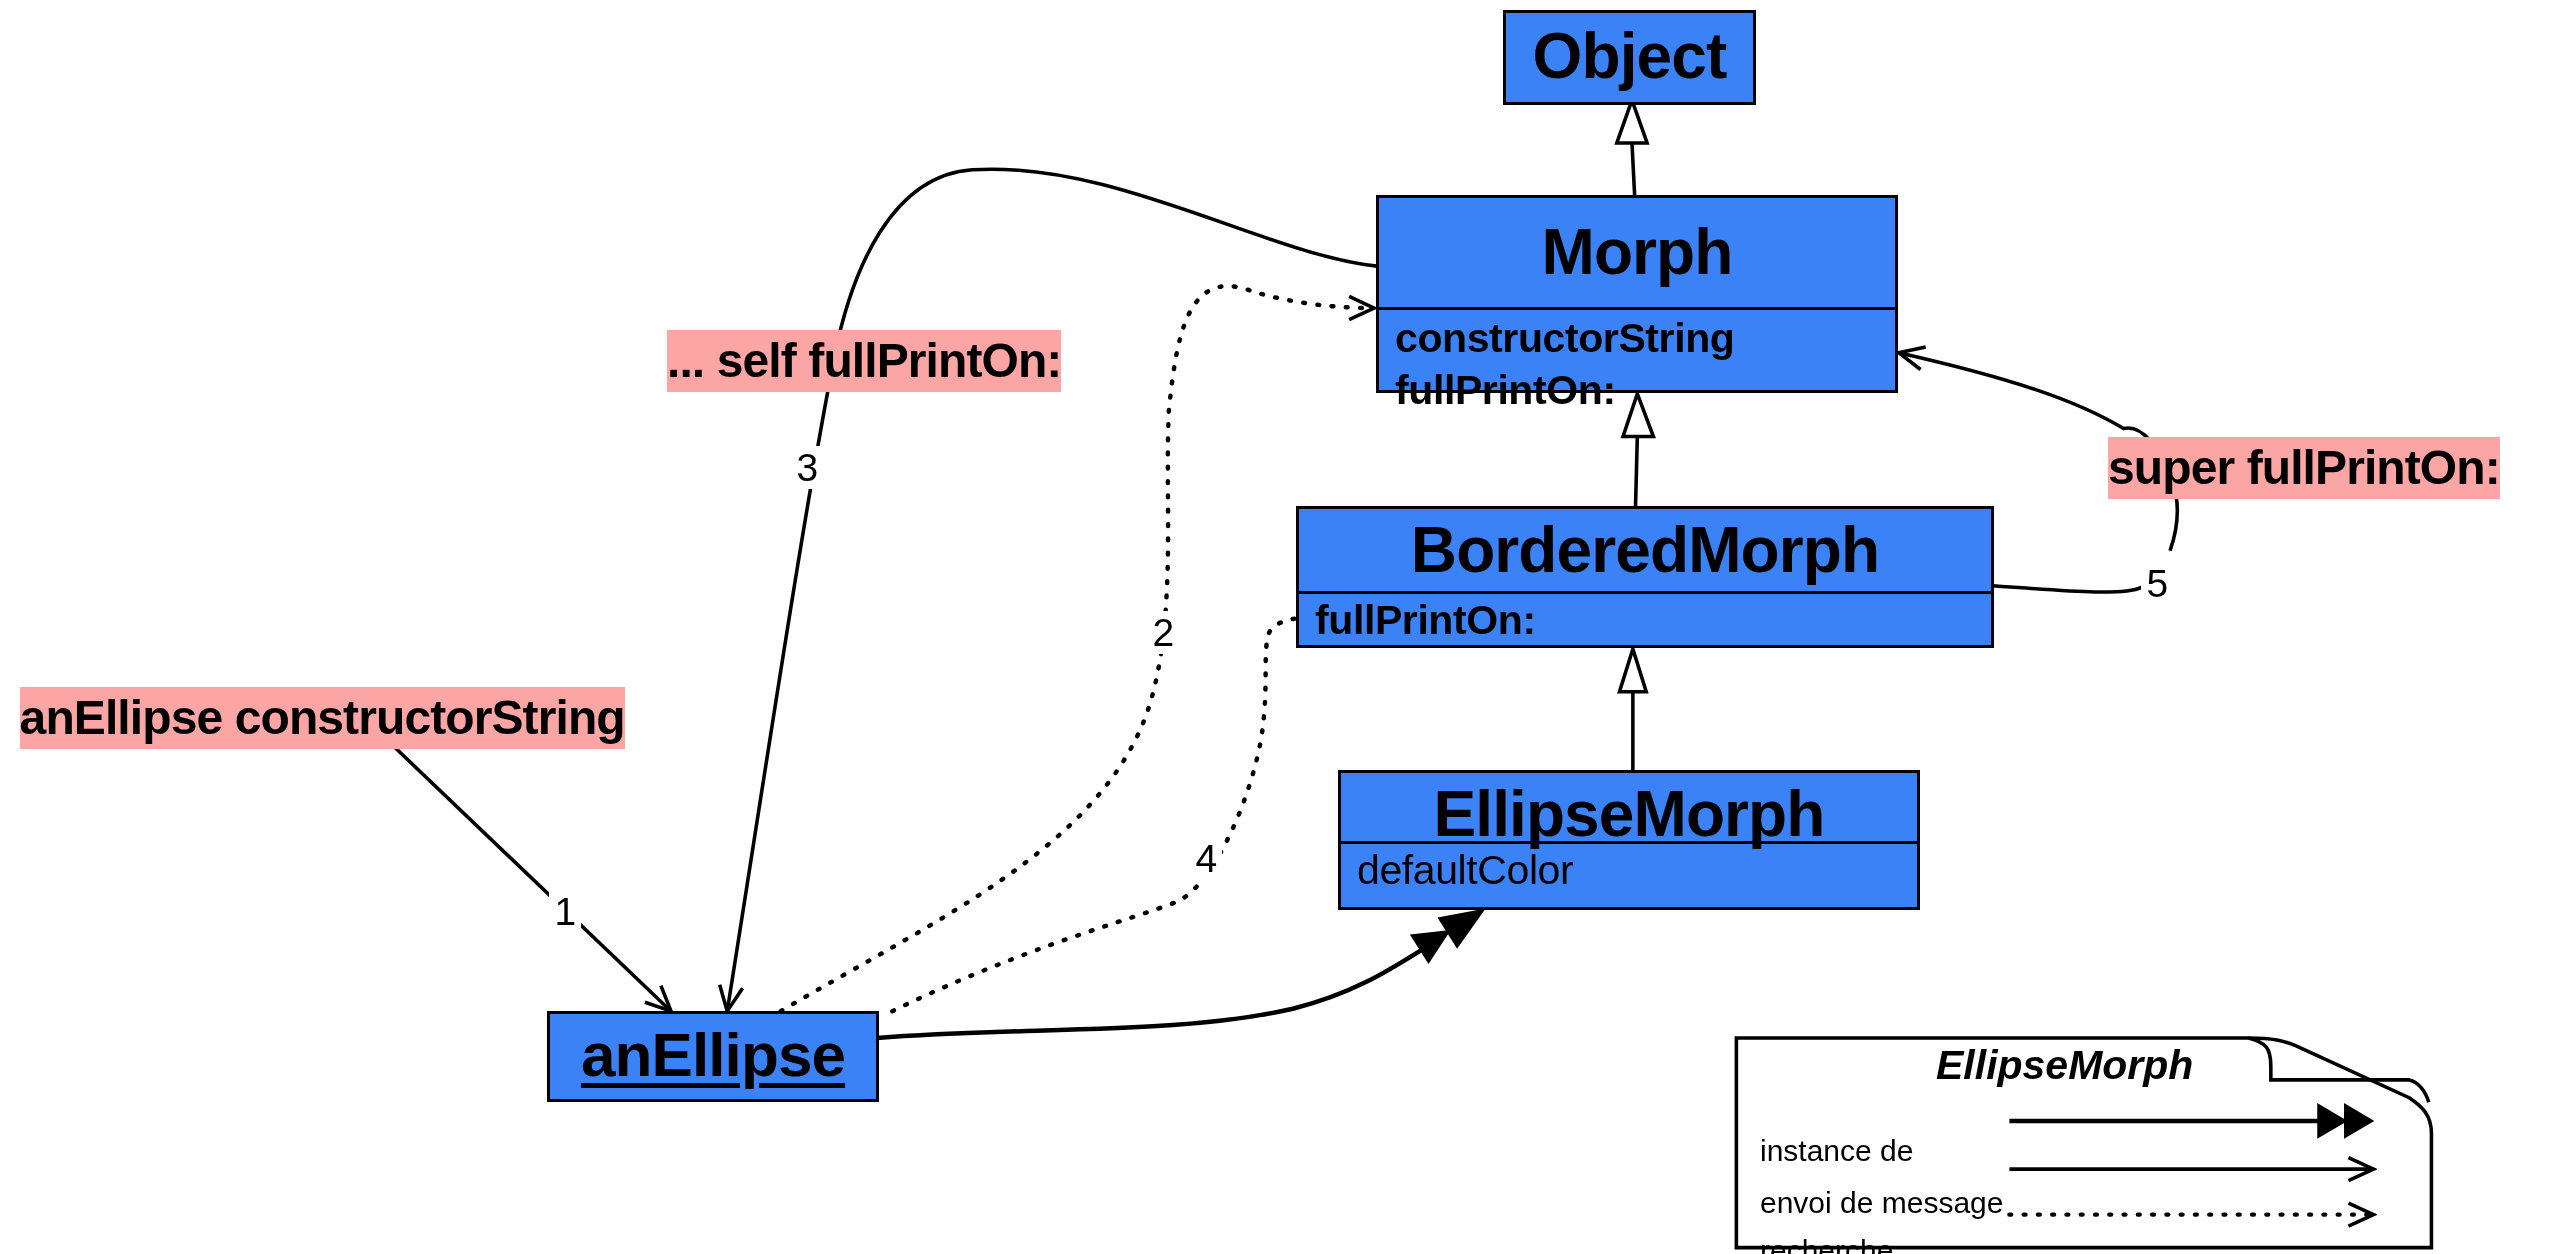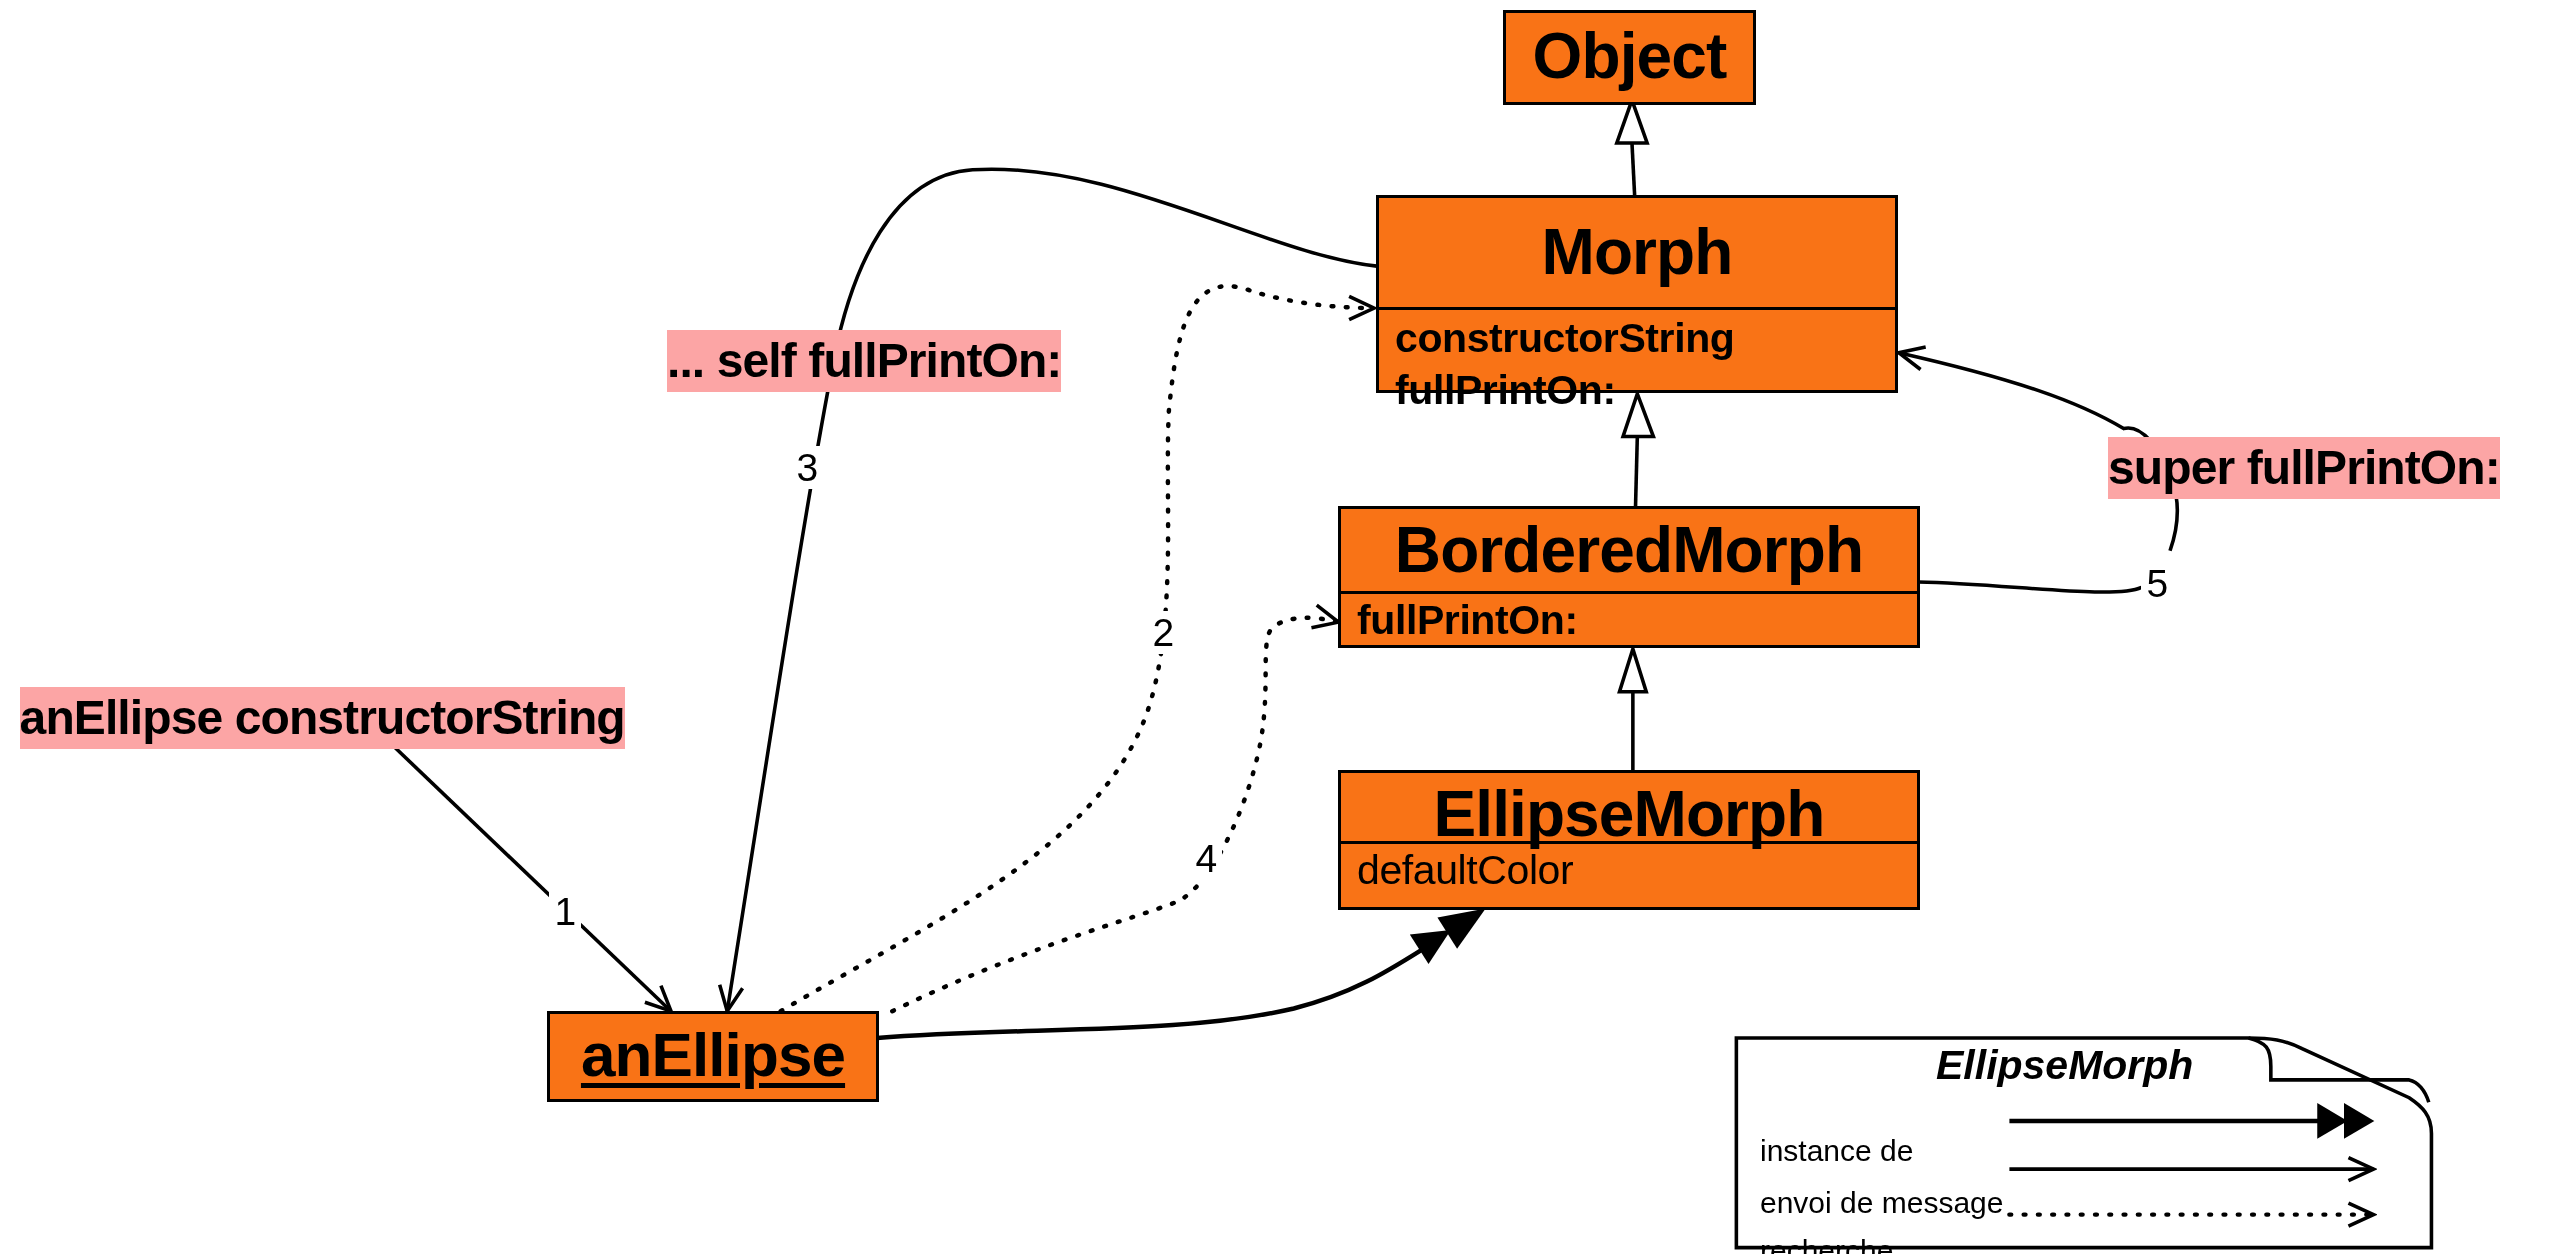--- a/index.html
+++ b/index.html
@@ -1,19 +1,19 @@
 <!DOCTYPE html>
 <html style="font-size:14.3px"><head>
 <meta charset="utf-8">
 <style>
   html, body { margin: 0; padding: 0; background: #ffffff; }
   body { width: 2576px; height: 1255px; position: relative; overflow: hidden;
          font-family: "Liberation Sans", sans-serif; color: #000; }
   svg#diagram { position: absolute; left: 0; top: 0; }
-  .box { position: absolute; border: 3.6px solid #000; background: #f97316; box-sizing: border-box; }
+  .box { position: absolute; border: 3.6px solid #000; background: #3b82f6; box-sizing: border-box; }
   .title { font-weight: bold; text-align: center; letter-spacing: -0.9px; }
   .divider { border-top: 3.6px solid #000; }
   .method { font-weight: bold; font-size: 41px; line-height: 52px; padding-left: 16px; letter-spacing: -0.4px; }
   .method.regular { font-weight: normal; }
   .label { position: absolute; font-weight: bold; font-size: 48px; letter-spacing: -0.9px; white-space: nowrap; background: #fca5a5; }
   .num { position: absolute; font-size: 39px; background: #fff; padding: 0 5.4px; line-height: 43px; }
   .legend-text { position: absolute; font-size: 30px; white-space: nowrap; margin-top: 40px; }
   .legend-title { position: absolute; font-size: 41px; font-weight: bold; font-style: italic; white-space: nowrap; }
 </style>
 </head>
@@ -77,21 +77,21 @@
 </div>
 
 <div class="box" style="left:1376px; top:195px; width:522px; height:198px;">
   <div class="title" style="font-size:64px; line-height:109px; height:109px;">Morph</div>
   <div class="divider">
     <div class="method" style="margin-top:1.8px;">constructorString</div>
     <div class="method">fullPrintOn:</div>
   </div>
 </div>
 
-<div class="box" style="left:1338px; top:506px; width:582px; height:142px;">
+<div class="box" style="left:1296px; top:506px; width:698px; height:142px;">
   <div class="title" style="font-size:64px; line-height:82px; height:82px;">BorderedMorph</div>
   <div class="divider">
     <div class="method">fullPrintOn:</div>
   </div>
 </div>
 
 <div class="box" style="left:1338px; top:770px; width:582px; height:140px;">
   <div class="title" style="font-size:64px; line-height:82px; height:68px;">EllipseMorph</div>
   <div class="divider">
     <div class="method regular">defaultColor</div>

